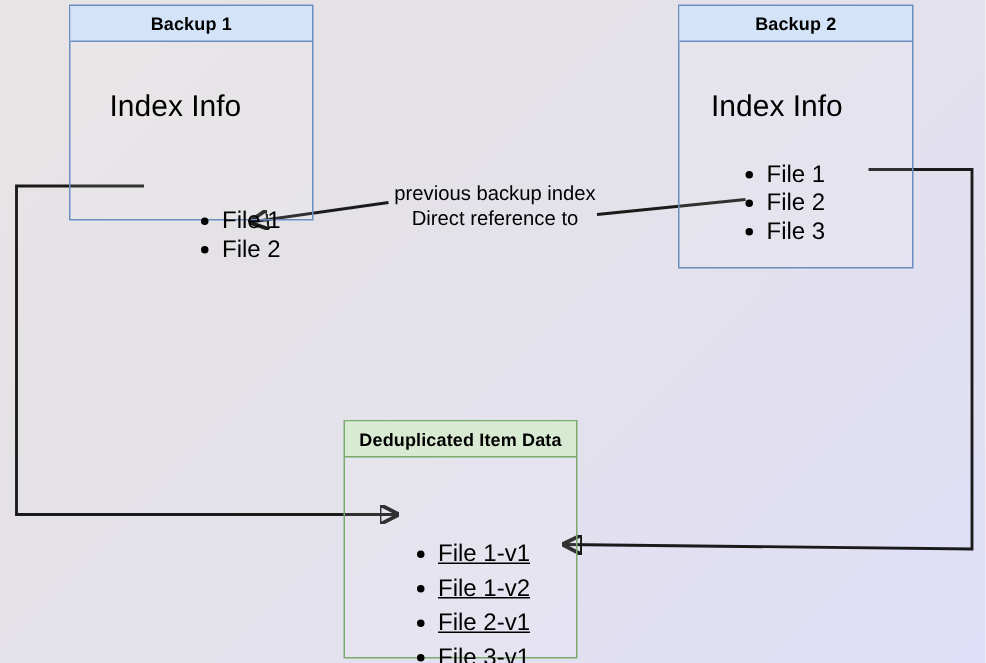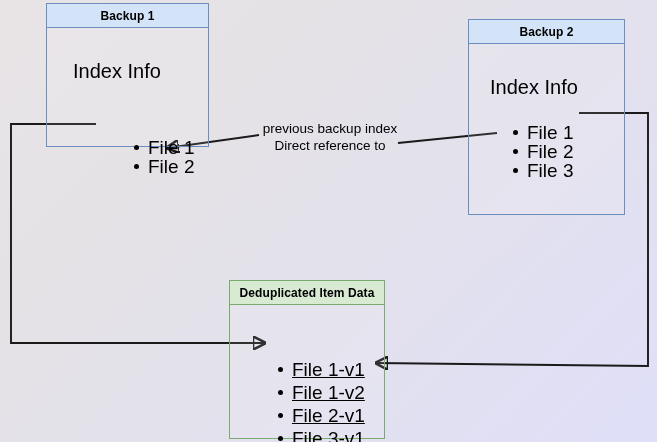--- a/index.html
+++ b/index.html
@@ -51,21 +51,21 @@
     white-space: nowrap;
   }
   .item-list {
     position: absolute;
     margin: 0;
     padding: 0;
     list-style: none;
   }
   .item-list li {
     position: relative;
-    font-size: 19px;
+    font-size: 16px;
     line-height: 19px;
     color: #000;
     padding-left: 17px;
     white-space: nowrap;
   }
   .item-list li::before {
     content: "";
     position: absolute;
     left: 3px;
     top: 7px;
@@ -79,21 +79,21 @@
     border-color: #7aab6e;
   }
   .box.green .box-header {
     background: #d9ead3;
     border-bottom-color: #7aab6e;
   }
   
   #backup1 { left: 46px; top: 3px; width: 163px; height: 144px; }
   #backup1 .item-list { left: 84px; top: 110px; }
   
-  #backup2 { left: 468px; top: 3px; width: 157px; height: 196px; margin-top: 16px; }
+  #backup2 { left: 452px; top: 3px; width: 157px; height: 176px; }
   #backup2 .item-list { left: 41px; top: 79px; }
   #backup2 .box-subtitle { left: 21px; }
   
   #dedup { left: 229px; top: 280px; width: 156px; height: 159px; }
   #dedup .item-list { left: 45px; top: 53px; }
   #dedup .item-list li { line-height: 23px; text-decoration: underline; }
   #dedup .item-list li::before { top: 9px; }
 
   .edge-label {
     position: absolute;

